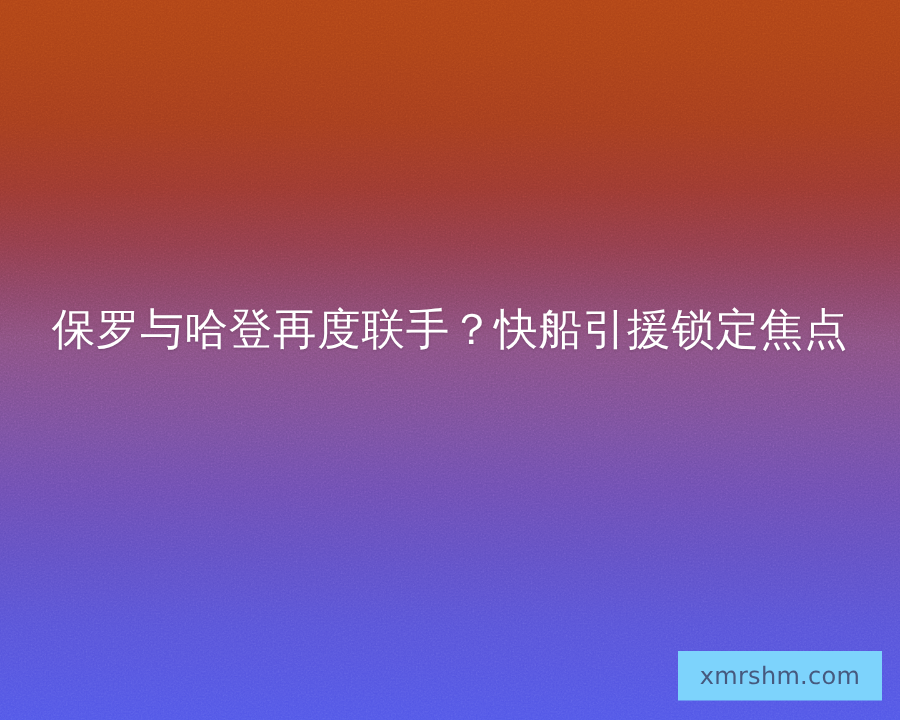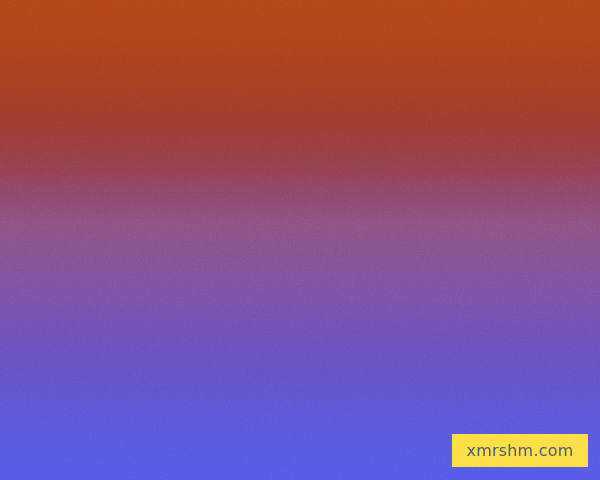--- a/index.html
+++ b/index.html
@@ -65,21 +65,21 @@
     text-shadow: 0 1px 2px rgba(0,0,0,0.18);
   }
 
   
   #watermark-badge {
     position: absolute;
     left: 452px;
     top: 434px;
     width: 136px;
     height: 33px;
-    background: #fde047;
+    background: #7dd3fc;
     display: flex;
     align-items: center;
     justify-content: center;
   }
   #watermark-text {
     color: #46597e;
     font-size: 16px;
     letter-spacing: 0.2px;
     line-height: 1;
   }
@@ -93,19 +93,20 @@
 
   <svg id="bg-noise" width="600" height="480" viewBox="0 0 600 480" preserveAspectRatio="none" xmlns="http://www.w3.org/2000/svg">
     <filter id="grainFilter" x="0" y="0" width="100%" height="100%">
       <feTurbulence type="fractalNoise" baseFrequency="0.9" numOctaves="3" stitchTiles="stitch"></feTurbulence>
       <feColorMatrix type="saturate" values="0"></feColorMatrix>
     </filter>
     <rect width="600" height="480" filter="url(#grainFilter)"></rect>
   </svg>
 
   <div id="title-block">
+    <div class="title-line">保罗与哈登再度联手？快船引援锁定焦点</div>
   </div>
 
   <div id="watermark-badge">
     <span id="watermark-text">xmrshm.com</span>
   </div>
 
 </div>
 
 </body></html>

